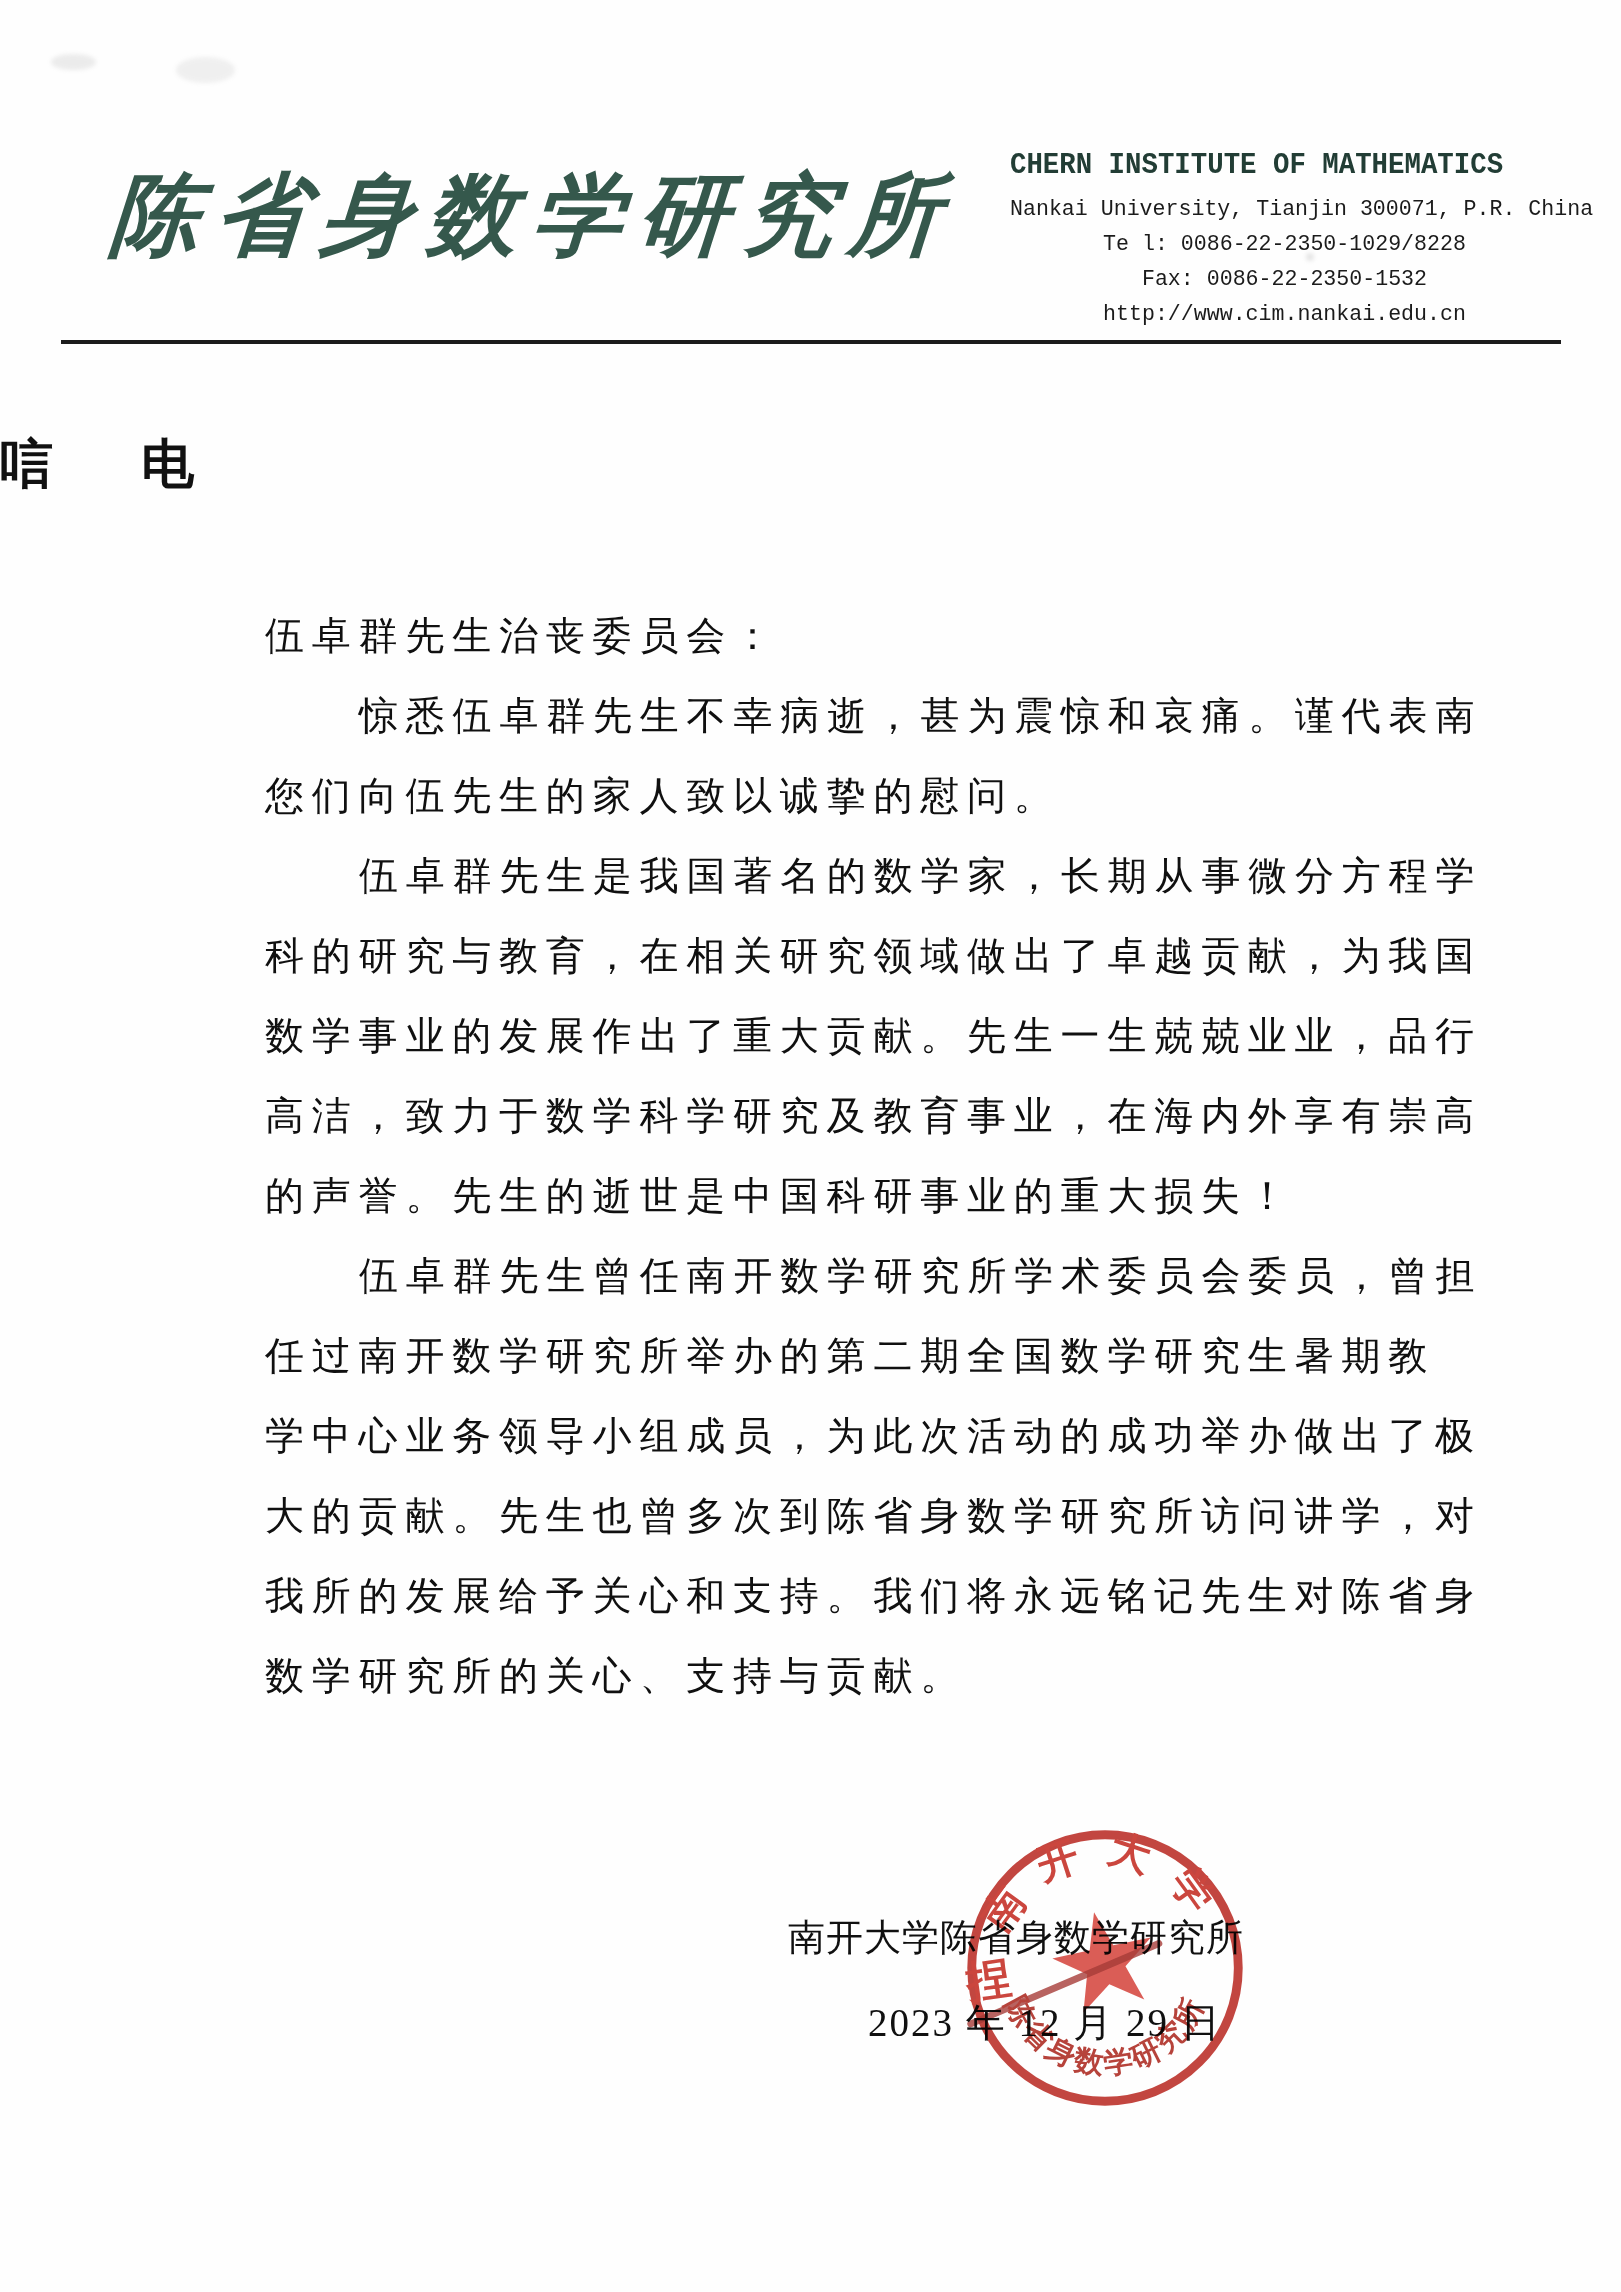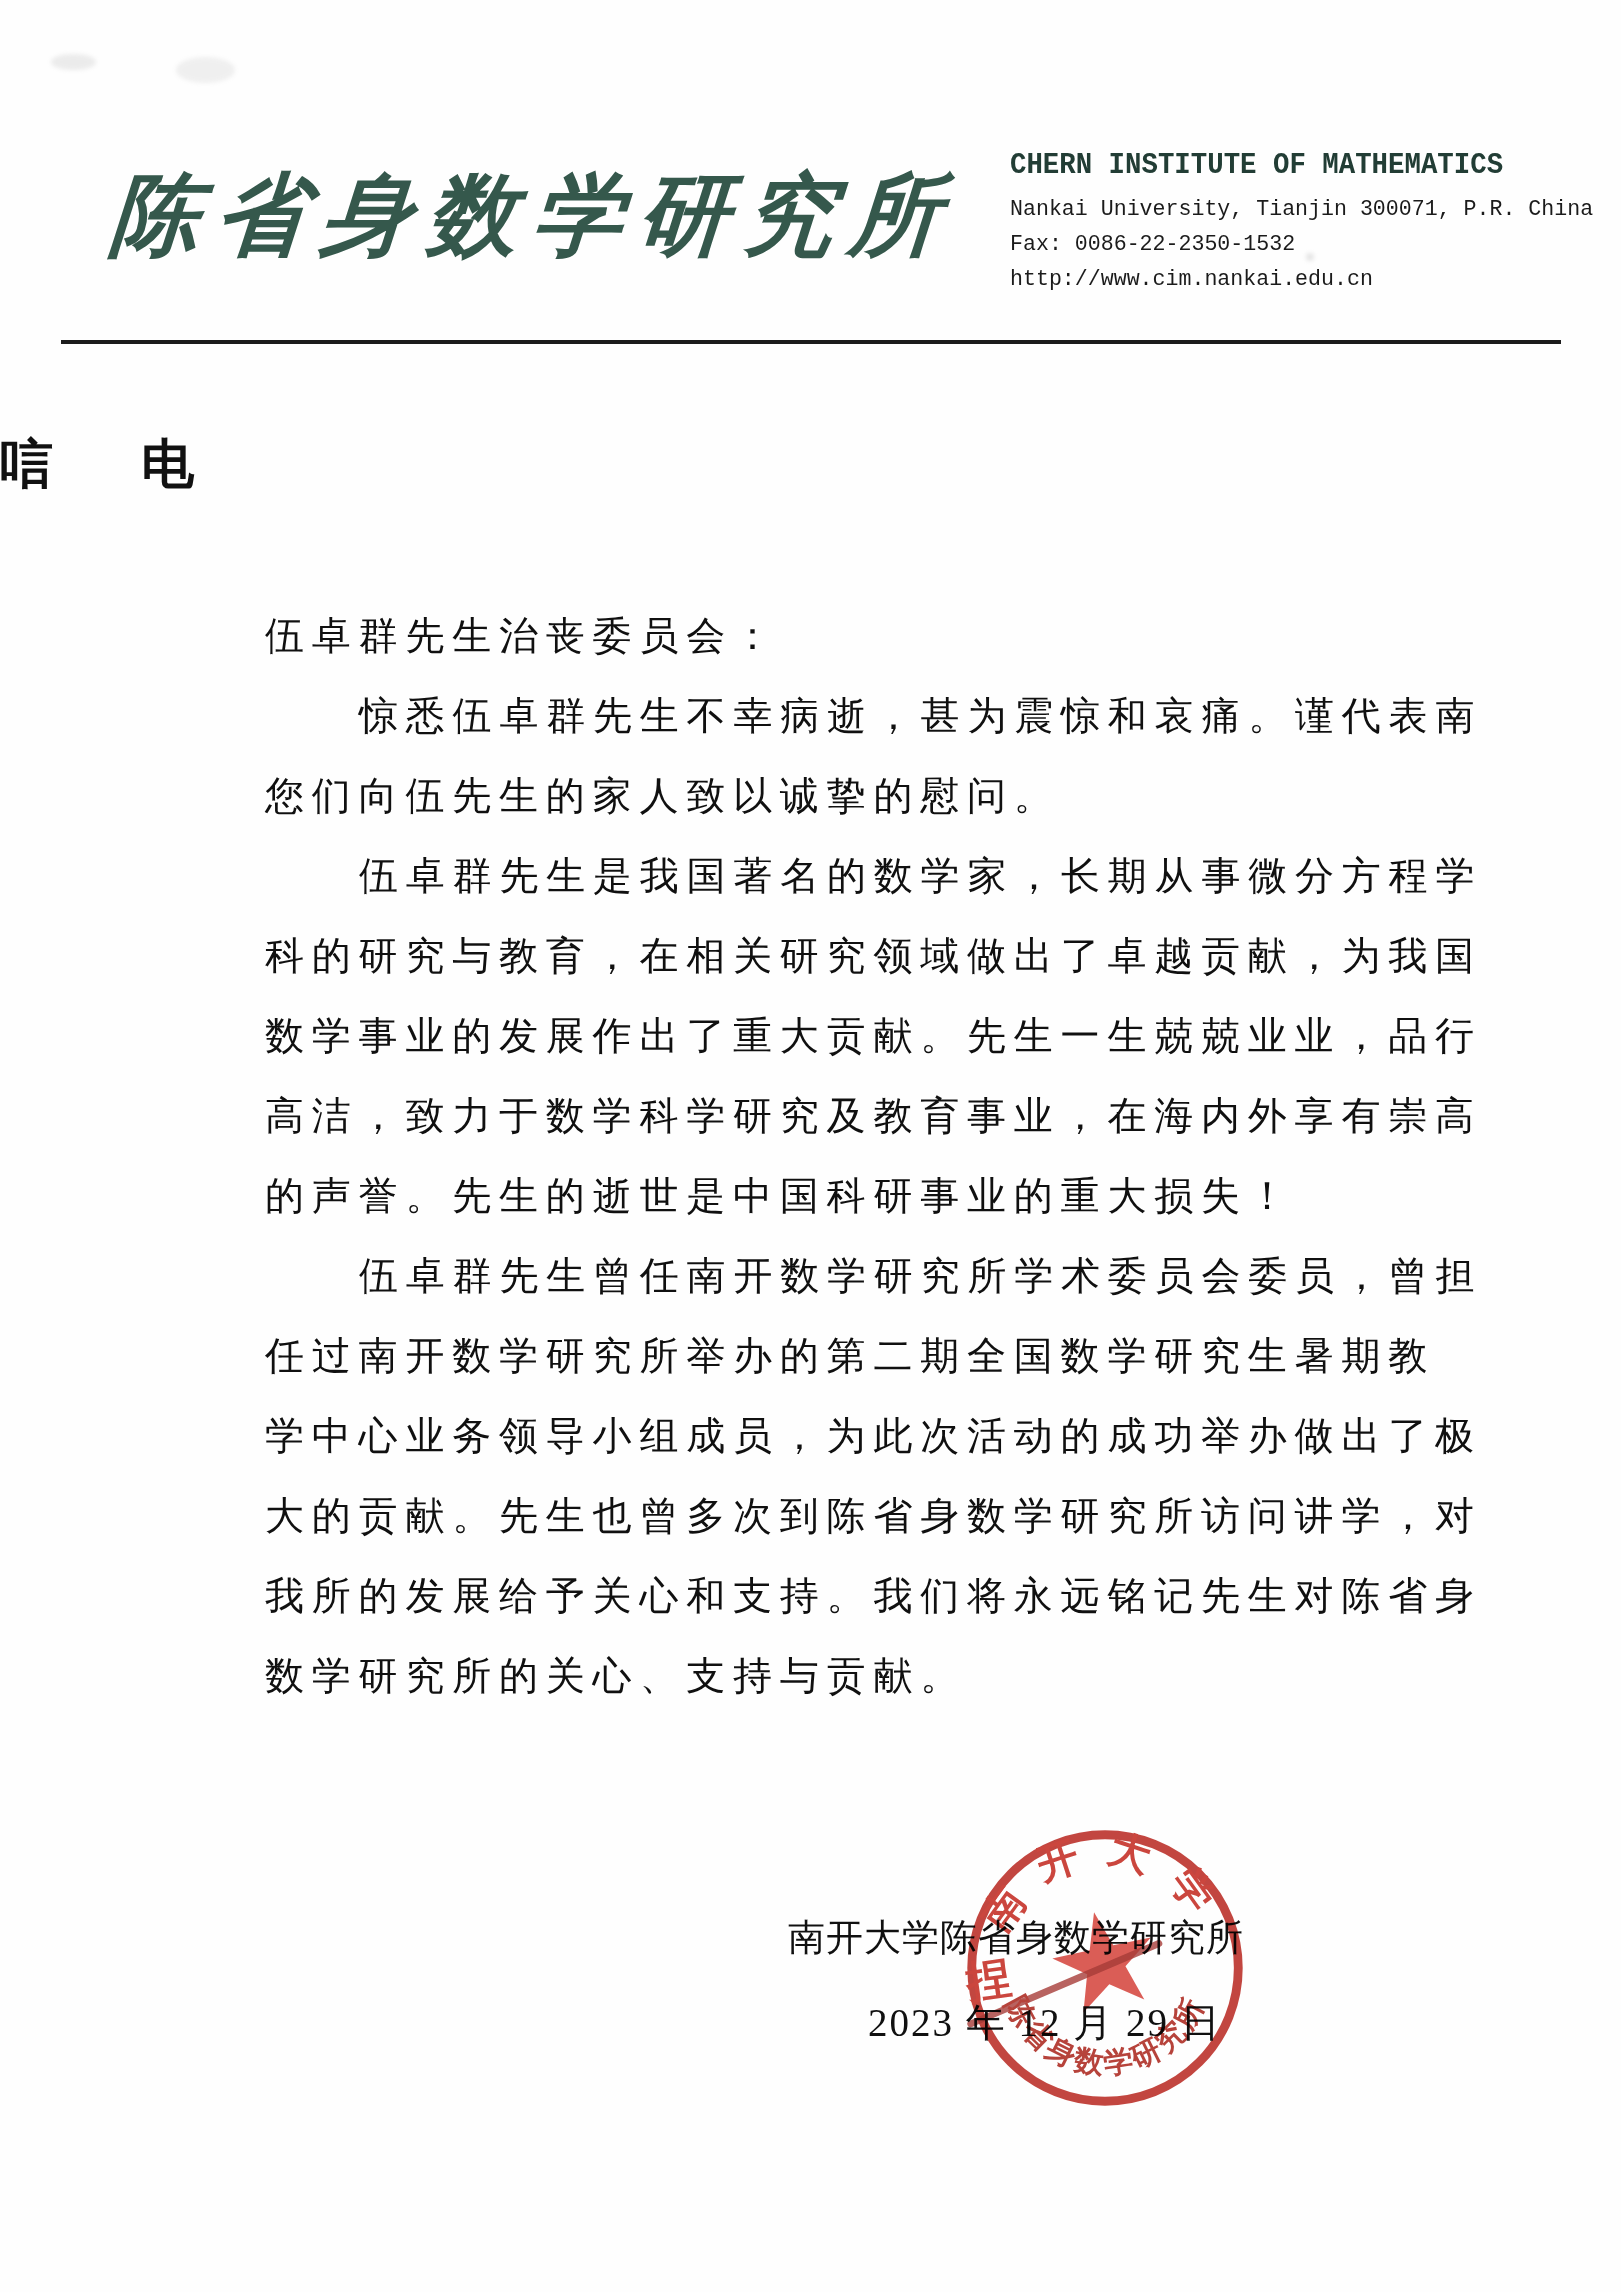--- a/index.html
+++ b/index.html
@@ -29,21 +29,21 @@
     position:absolute;left:970px;top:147px;width:549px;
     font-family:Liberation Mono, monospace;
     line-height:35px;
     margin-left:40px;
   }
   .inst-name{
     font-size:27.4px;font-weight:bold;color:#223d35;
     letter-spacing:0px;margin-bottom:9.8px;white-space:nowrap;
     transform:scaleY(1.05);transform-origin:left top;
   }
-  .contact-line{font-size:21.6px;color:#1b1b1b;white-space:nowrap;}
+  .contact-line{font-size:21.6px;color:#1b1b1b;white-space:nowrap;text-align:center;}
   .rule{position:absolute;left:61px;top:340px;width:1500px;height:3.9px;background:#1c1c1c;}
 
   
   .title{
     position:absolute;left:0;top:429px;width:1621px;margin:0;
     font-size:53px;font-weight:600;
     letter-spacing:17.6px;color:#111;
   }
 
   
@@ -90,20 +90,21 @@
 
   <div class="speck s1"></div>
   <div class="speck s2"></div>
   <div class="speck s3"></div>
 
   <div class="calligraphy">陈省身数学研究所</div>
 
   <div class="contact">
     <div class="inst-name">CHERN INSTITUTE OF MATHEMATICS</div>
     <div class="contact-line">Nankai University, Tianjin 300071, P.R. China</div>
+    <div class="contact-line">Te l: 0086-22-2350-1029/8228</div>
     <div class="contact-line">Fax: 0086-22-2350-1532</div>
     <div class="contact-line">http://www.cim.nankai.edu.cn</div>
   </div>
 
   <div class="rule"></div>
 
   <h1 class="title">唁　电</h1>
 
   <main class="body">
     <div class="line">伍卓群先生治丧委员会：</div>

